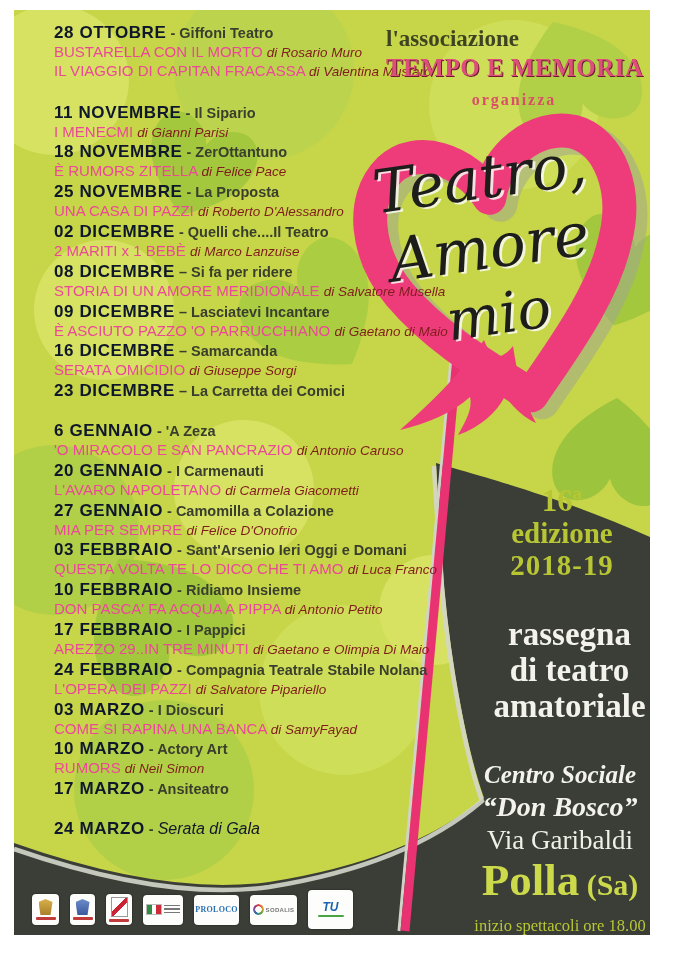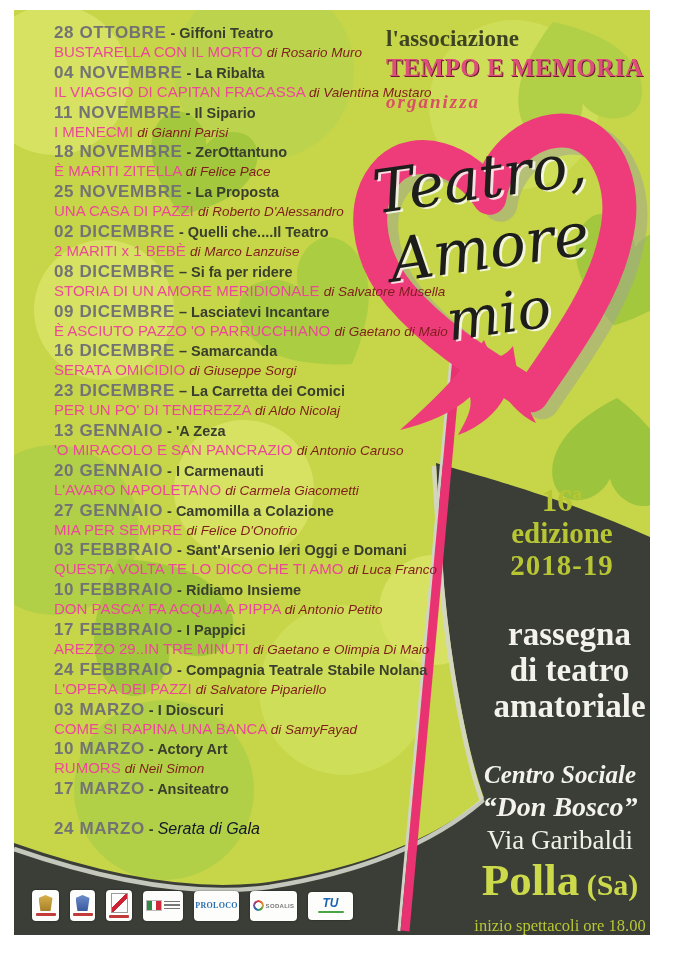--- a/index.html
+++ b/index.html
@@ -6,34 +6,34 @@
   .poster{position:relative;width:678px;height:960px;background:#ffffff;overflow:hidden;
           font-family:"Liberation Sans",sans-serif;}
   .content{position:absolute;left:14px;top:10px;width:636px;height:925px;overflow:hidden;}
   .bg-art{position:absolute;left:0;top:0;width:636px;height:925px;display:block;}
 
   
   .events{position:absolute;left:40px;top:12px;width:420px;}
   .event{height:39.8px;overflow:visible;white-space:nowrap;}
   .ev-line1{line-height:21px;height:21px;}
   .ev-line2{line-height:18px;height:18px;}
-  .ev-date{font-size:17px;font-weight:bold;color:#737373;letter-spacing:.6px;}
+  .ev-date{font-size:17px;font-weight:bold;color:#0f172a;letter-spacing:.6px;}
   .ev-sep{font-size:14.5px;font-weight:bold;color:#3a3f2d;}
   .ev-company{font-size:14.5px;font-weight:bold;color:#3a3f2d;}
   .ev-note{font-size:16px;font-style:italic;color:#0f172a;}
   .ev-title{font-size:15px;color:#ec4899;}
   .ev-author{font-size:13.5px;font-style:italic;color:#7f1d1d;}
 
   
   .assoc{position:absolute;left:372px;top:16px;width:262px;font-family:"Liberation Serif",serif;}
   .assoc-intro{font-size:23px;font-weight:bold;color:#3e4422;}
   .assoc-name{font-size:25px;font-weight:bold;color:#dd4f7a;letter-spacing:.5px;margin-top:2px;
               text-shadow:1px 1px 0 #6b1b30;}
-  .assoc-org{font-size:19px;font-weight:bold;color:#d94f66;text-align:left;letter-spacing:2px;
-             margin-top:9px;padding-right:6px;font-style:italic;}
+  .assoc-org{font-size:16px;font-weight:bold;color:#d94f66;text-align:center;letter-spacing:2px;
+             margin-top:9px;padding-right:6px;}
 
   
   .script-title{position:absolute;left:330px;top:132px;width:290px;text-align:center;
     transform:rotate(-8deg);font-family:"DejaVu Serif",serif;font-style:italic;color:#1d1d1b;
     text-shadow:2.5px 2px 0 rgba(250,250,245,.85);}
   .script-l1{font-size:60px;line-height:70px;}
   .script-l2{font-size:60px;line-height:70px;}
   .script-l3{font-size:56px;line-height:66px;}
 
   
@@ -109,30 +109,29 @@
       <path d="M492,186 C478,144 431,118 400,138 C364,161 360,216 384,262 C414,318 462,358 492,388 C522,358 582,308 606,254 C629,208 622,156 588,139 C554,123 506,146 492,186 Z" transform="rotate(-12 492 266)" fill="none" stroke="#ee3c7b" stroke-width="34" stroke-linejoin="round"></path>
       <path d="M470,330 C445,365 418,392 386,420 C414,413 438,403 456,387 C459,399 451,412 444,425 C467,417 483,402 491,386 C499,397 509,407 522,413 C509,390 503,363 499,336 C489,349 478,352 470,330 Z" fill="#ee3c7b"></path>
     </svg>
 
     <div class="events">
         <div class="event">
           <div class="ev-line1"><span class="ev-date">28 OTTOBRE</span><span class="ev-sep"> - </span><span class="ev-company">Giffoni Teatro</span></div>
           <div class="ev-line2"><span class="ev-title">BUSTARELLA CON IL MORTO </span><span class="ev-author">di Rosario Muro</span></div>
         </div>
         <div class="event">
-          <div class="ev-line1"><span class="ev-date">04 NOVEMBRE</span><span class="ev-sep"> - </span><span class="ev-company">La Ribalta</span></div>
           <div class="ev-line2"><span class="ev-title">IL VIAGGIO DI CAPITAN FRACASSA </span><span class="ev-author">di Valentina Mustaro</span></div>
         </div>
         <div class="event">
           <div class="ev-line1"><span class="ev-date">11 NOVEMBRE</span><span class="ev-sep"> - </span><span class="ev-company">Il Sipario</span></div>
           <div class="ev-line2"><span class="ev-title">I MENECMI </span><span class="ev-author">di Gianni Parisi</span></div>
         </div>
         <div class="event">
           <div class="ev-line1"><span class="ev-date">18 NOVEMBRE</span><span class="ev-sep"> - </span><span class="ev-company">ZerOttantuno</span></div>
-          <div class="ev-line2"><span class="ev-title">È MARITI ZITELLA </span><span class="ev-author">di Felice Pace</span></div>
+          <div class="ev-line2"><span class="ev-title">È RUMORS ZITELLA </span><span class="ev-author">di Felice Pace</span></div>
         </div>
         <div class="event">
           <div class="ev-line1"><span class="ev-date">25 NOVEMBRE</span><span class="ev-sep"> - </span><span class="ev-company">La Proposta</span></div>
           <div class="ev-line2"><span class="ev-title">UNA CASA DI PAZZI </span><span class="ev-author">di Roberto D'Alessandro</span></div>
         </div>
         <div class="event">
           <div class="ev-line1"><span class="ev-date">02 DICEMBRE</span><span class="ev-sep"> - </span><span class="ev-company">Quelli che....Il Teatro</span></div>
           <div class="ev-line2"><span class="ev-title">2 MARITI x 1 BEBÈ </span><span class="ev-author">di Marco Lanzuise</span></div>
         </div>
         <div class="event">
@@ -142,24 +141,23 @@
         <div class="event">
           <div class="ev-line1"><span class="ev-date">09 DICEMBRE</span><span class="ev-sep"> – </span><span class="ev-company">Lasciatevi Incantare</span></div>
           <div class="ev-line2"><span class="ev-title">È ASCIUTO PAZZO 'O PARRUCCHIANO </span><span class="ev-author">di Gaetano di Maio</span></div>
         </div>
         <div class="event">
           <div class="ev-line1"><span class="ev-date">16 DICEMBRE</span><span class="ev-sep"> – </span><span class="ev-company">Samarcanda</span></div>
           <div class="ev-line2"><span class="ev-title">SERATA OMICIDIO </span><span class="ev-author">di Giuseppe Sorgi</span></div>
         </div>
         <div class="event">
           <div class="ev-line1"><span class="ev-date">23 DICEMBRE</span><span class="ev-sep"> – </span><span class="ev-company">La Carretta dei Comici</span></div>
-          <div class="ev-line2"><span class="ev-title">PER UN PO' DI TENEREZZA </span><span class="ev-author">di Aldo Nicolaj</span></div>
-        </div>
-        <div class="event">
-          <div class="ev-line1"><span class="ev-date">13 GENNAIO</span><span class="ev-sep"> - </span><span class="ev-company">'A Zeza</span></div>
+        </div>
+        <div class="event">
+          <div class="ev-line1"><span class="ev-date">6 GENNAIO</span><span class="ev-sep"> - </span><span class="ev-company">'A Zeza</span></div>
           <div class="ev-line2"><span class="ev-title">'O MIRACOLO E SAN PANCRAZIO </span><span class="ev-author">di Antonio Caruso</span></div>
         </div>
         <div class="event">
           <div class="ev-line1"><span class="ev-date">20 GENNAIO</span><span class="ev-sep"> - </span><span class="ev-company">I Carmenauti</span></div>
           <div class="ev-line2"><span class="ev-title">L'AVARO NAPOLETANO </span><span class="ev-author">di Carmela Giacometti</span></div>
         </div>
         <div class="event">
           <div class="ev-line1"><span class="ev-date">27 GENNAIO</span><span class="ev-sep"> - </span><span class="ev-company">Camomilla a Colazione</span></div>
           <div class="ev-line2"><span class="ev-title">MIA PER SEMPRE </span><span class="ev-author">di Felice D'Onofrio</span></div>
         </div>
@@ -248,20 +246,20 @@
         </div>
         <div class="logo-tile" style="width: 45px; height: 30px;">
           <div class="logo-text-blue">PROLOCO</div>
         </div>
         <div class="logo-tile" style="width: 47px; height: 30px;">
           <div class="logo6-row">
             <div class="sodalis-ring"></div>
             <div class="logo-text-small">SODALIS</div>
           </div>
         </div>
-        <div class="logo-tile" style="width: 45px; height: 28px;">
+        <div class="logo-tile" style="width: 45px; height: 39px;">
           <div class="tu-text">TU</div>
           <div class="tu-swoosh"></div>
         </div>
       </div>
 
   </div>
 </div>
 
 </body></html>

